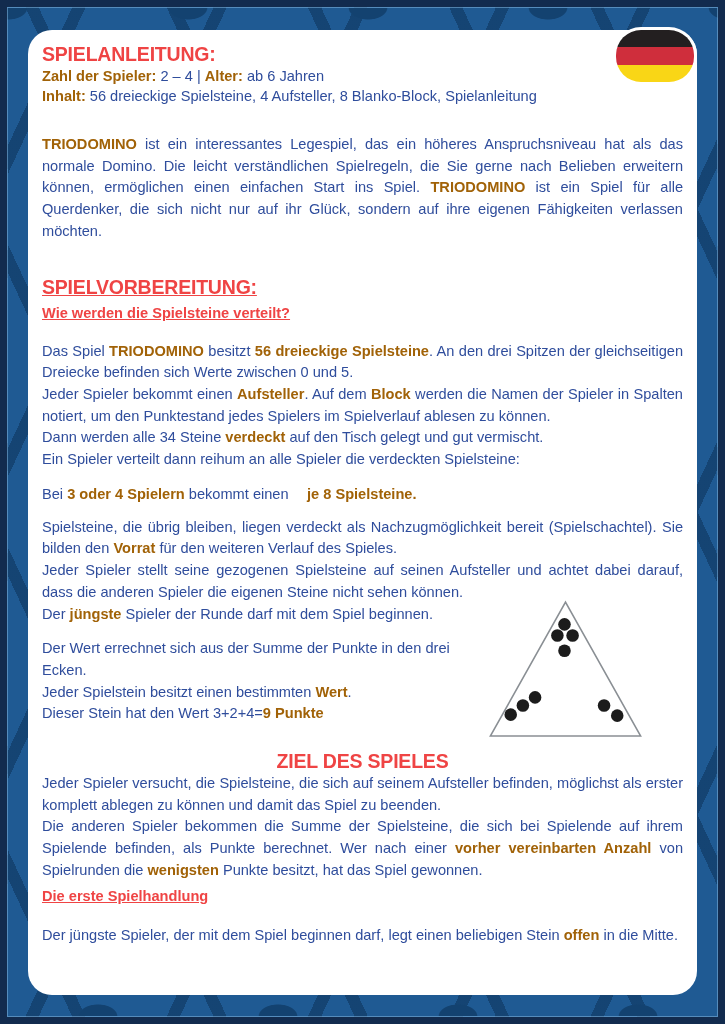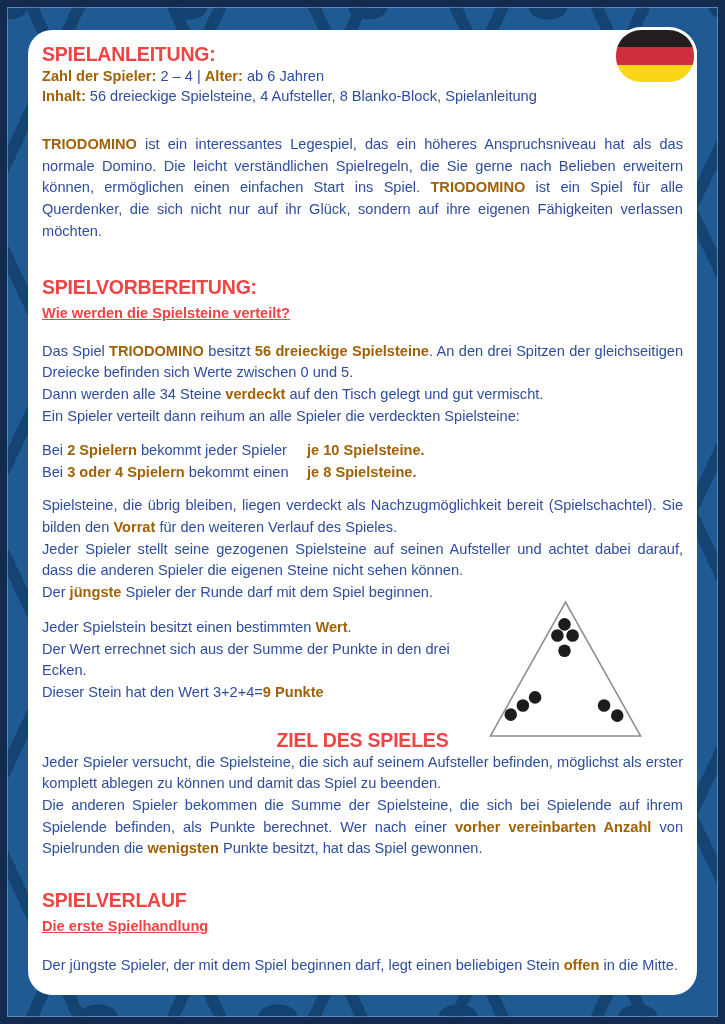--- a/index.html
+++ b/index.html
@@ -28,21 +28,21 @@
   h1,h2{margin:0;font-size:19.5px;line-height:24px;font-weight:700;
         color:#ef4444;letter-spacing:-0.2px;}
   h1{margin-top:4px;}
   .meta{line-height:20px;}
   .seg-b{font-weight:700;color:#a16207;}
   .p{margin:0;text-align:justify;}
   .single{text-align:left;}
   .subtitle{margin-top:3px;line-height:22px;font-weight:700;color:#ef4444;
             text-decoration:underline;}
   .intro{margin-top:28px;}
-  .mt-prep{margin-top:32px;}
+  .mt-prep{margin-top:32px;text-decoration:underline;}
   .mt17{margin-top:17px;}
   .mt12{margin-top:12px;}
   .mt13{margin-top:13px;}
   .mt24{margin-top:24px;text-align:center;}
   .mt28{margin-top:28px;}
   .mt18{margin-top:18px;}
   .rows{margin-top:12px;}
   .row{display:flex;line-height:22px;}
   .row .l{width:265px;flex:0 0 265px;}
   .row .r{font-weight:700;color:#1c3a70;}
@@ -69,44 +69,41 @@
     <div class="meta"><span class="seg-b">Zahl der Spieler:</span><span> 2 – 4 | </span><span class="seg-b">Alter:</span><span> ab 6 Jahren</span></div>
     <div class="meta"><span class="seg-b">Inhalt:</span><span> 56 dreieckige Spielsteine, 4 Aufsteller, 8 Blanko-Block, Spielanleitung</span></div>
 
     <p class="p intro"><span class="seg-b">TRIODOMINO</span><span> ist ein interessantes Legespiel, das ein höheres Anspruchsniveau hat als das normale Domino. Die leicht verständlichen Spielregeln, die Sie gerne nach Belieben erweitern können, ermöglichen einen einfachen Start ins Spiel. </span><span class="seg-b">TRIODOMINO</span><span> ist ein Spiel für alle Querdenker, die sich nicht nur auf ihr Glück, sondern auf ihre eigenen Fähigkeiten verlassen möchten.</span></p>
 
     <h2 class="mt-prep">SPIELVORBEREITUNG:</h2>
     <div class="subtitle">Wie werden die Spielsteine verteilt?</div>
 
     <div class="mt17">
       <p class="p"><span>Das Spiel </span><span class="seg-b">TRIODOMINO</span><span> besitzt </span><span class="seg-b">56 dreieckige Spielsteine</span><span>. An den drei Spitzen der gleichseitigen Dreiecke befinden sich Werte zwischen 0 und 5.</span></p>
+      <p class="p"><span>Jeder Spieler bekommt einen </span><span class="seg-b">Aufsteller</span><span>. Auf dem </span><span class="seg-b">Block</span><span> werden die Namen der Spieler in Spalten notiert, um den Punktestand jedes Spielers im Spielverlauf ablesen zu können.</span></p>
       <p class="p single"><span>Dann werden alle 34 Steine </span><span class="seg-b">verdeckt</span><span> auf den Tisch gelegt und gut vermischt.</span></p>
       <p class="p single"><span>Ein Spieler verteilt dann reihum an alle Spieler die verdeckten Spielsteine:</span></p>
     </div>
 
     <div class="rows">
-      <div class="row">
-        <span class="l"><span>Bei </span><span class="seg-b">2 Spielern</span><span> bekommt jeder Spieler</span></span>
-        <span class="r"><span class="seg-b">je 10 Spielsteine.</span></span>
-      </div>
       <div class="row">
         <span class="l"><span>Bei </span><span class="seg-b">3 oder 4 Spielern</span><span> bekommt einen</span></span>
         <span class="r"><span class="seg-b">je 8 Spielsteine.</span></span>
       </div>
     </div>
 
     <div class="mt12">
       <p class="p"><span>Spielsteine, die übrig bleiben, liegen verdeckt als Nachzugmöglichkeit bereit (Spielschachtel). Sie bilden den </span><span class="seg-b">Vorrat</span><span> für den weiteren Verlauf des Spieles.</span></p>
       <p class="p"><span>Jeder Spieler stellt seine gezogenen Spielsteine auf seinen Aufsteller und achtet dabei darauf, dass die anderen Spieler die eigenen Steine nicht sehen können.</span></p>
       <p class="p single"><span>Der </span><span class="seg-b">jüngste</span><span> Spieler der Runde darf mit dem Spiel beginnen.</span></p>
     </div>
 
     <div class="mt13 wert">
+      <p class="p single"><span>Der Wert errechnet sich aus der Summe der Punkte in den drei Ecken.</span></p>
       <p class="p single"><span>Jeder Spielstein besitzt einen bestimmten </span><span class="seg-b">Wert</span><span>.</span></p>
-      <p class="p single"><span>Der Wert errechnet sich aus der Summe der Punkte in den drei Ecken.</span></p>
       <p class="p single"><span>Dieser Stein hat den Wert 3+2+4=</span><span class="seg-b">9 Punkte</span></p>
     </div>
 
     <div class="triangle-wrap">
       <svg viewBox="0 0 160 140" xmlns="http://www.w3.org/2000/svg">
         <polygon class="tri-outline" points="80,4 6,136 154,136"></polygon>
         <g id="tri-dots" fill="#1c1c1c">
             <circle cx="79" cy="26" r="6.2"></circle>
             <circle cx="72" cy="37" r="6.2"></circle>
             <circle cx="87" cy="37" r="6.2"></circle>
@@ -117,18 +114,17 @@
             <circle cx="118" cy="106" r="6.2"></circle>
             <circle cx="131" cy="116" r="6.2"></circle>
           </g>
       </svg>
     </div>
 
     <h2 class="mt24">ZIEL DES SPIELES</h2>
     <p class="p"><span>Jeder Spieler versucht, die Spielsteine, die sich auf seinem Aufsteller befinden, möglichst als erster komplett ablegen zu können und damit das Spiel zu beenden.</span></p>
     <p class="p"><span>Die anderen Spieler bekommen die Summe der Spielsteine, die sich bei Spielende auf ihrem Spielende befinden, als Punkte berechnet. Wer nach einer </span><span class="seg-b">vorher vereinbarten Anzahl</span><span> von Spielrunden die </span><span class="seg-b">wenigsten</span><span> Punkte besitzt, hat das Spiel gewonnen.</span></p>
 
-    <h2 class="mt28">SPIELVERLAUF</h2>
     <div class="subtitle">Die erste Spielhandlung</div>
     <p class="p single mt18"><span>Der jüngste Spieler, der mit dem Spiel beginnen darf, legt einen beliebigen Stein </span><span class="seg-b">offen</span><span> in die Mitte.</span></p>
 
   </div>
 </div>
 
 </body></html>

